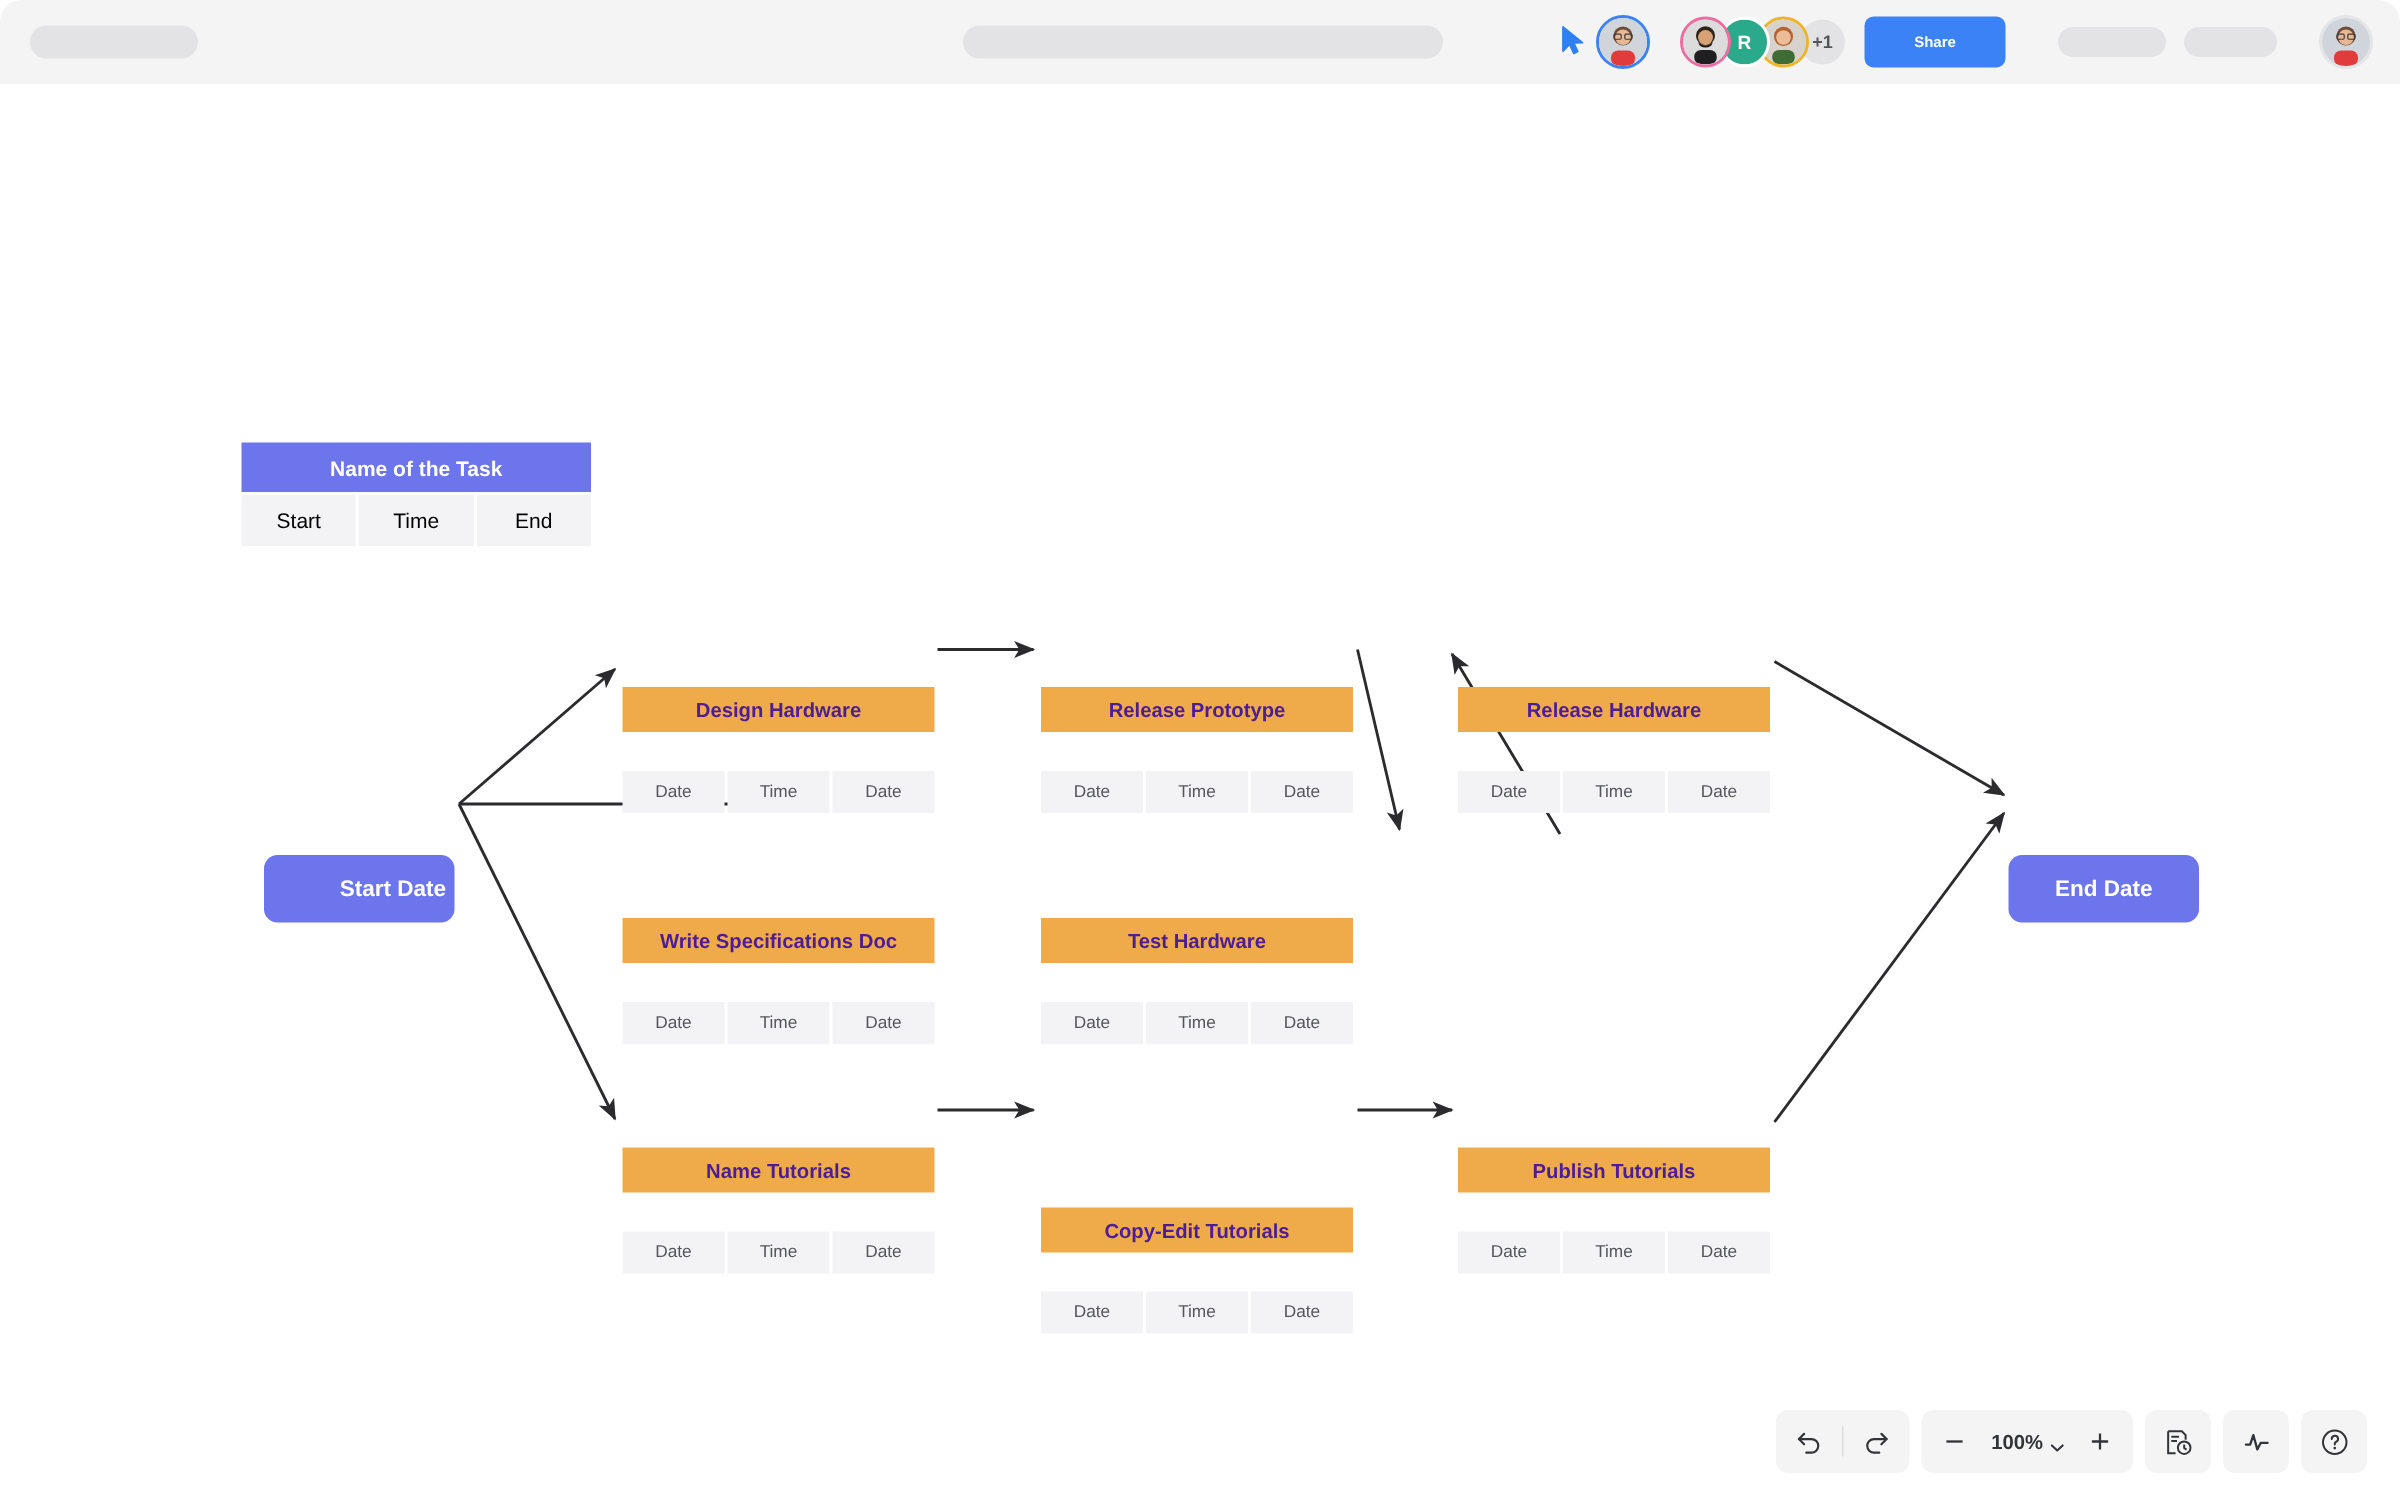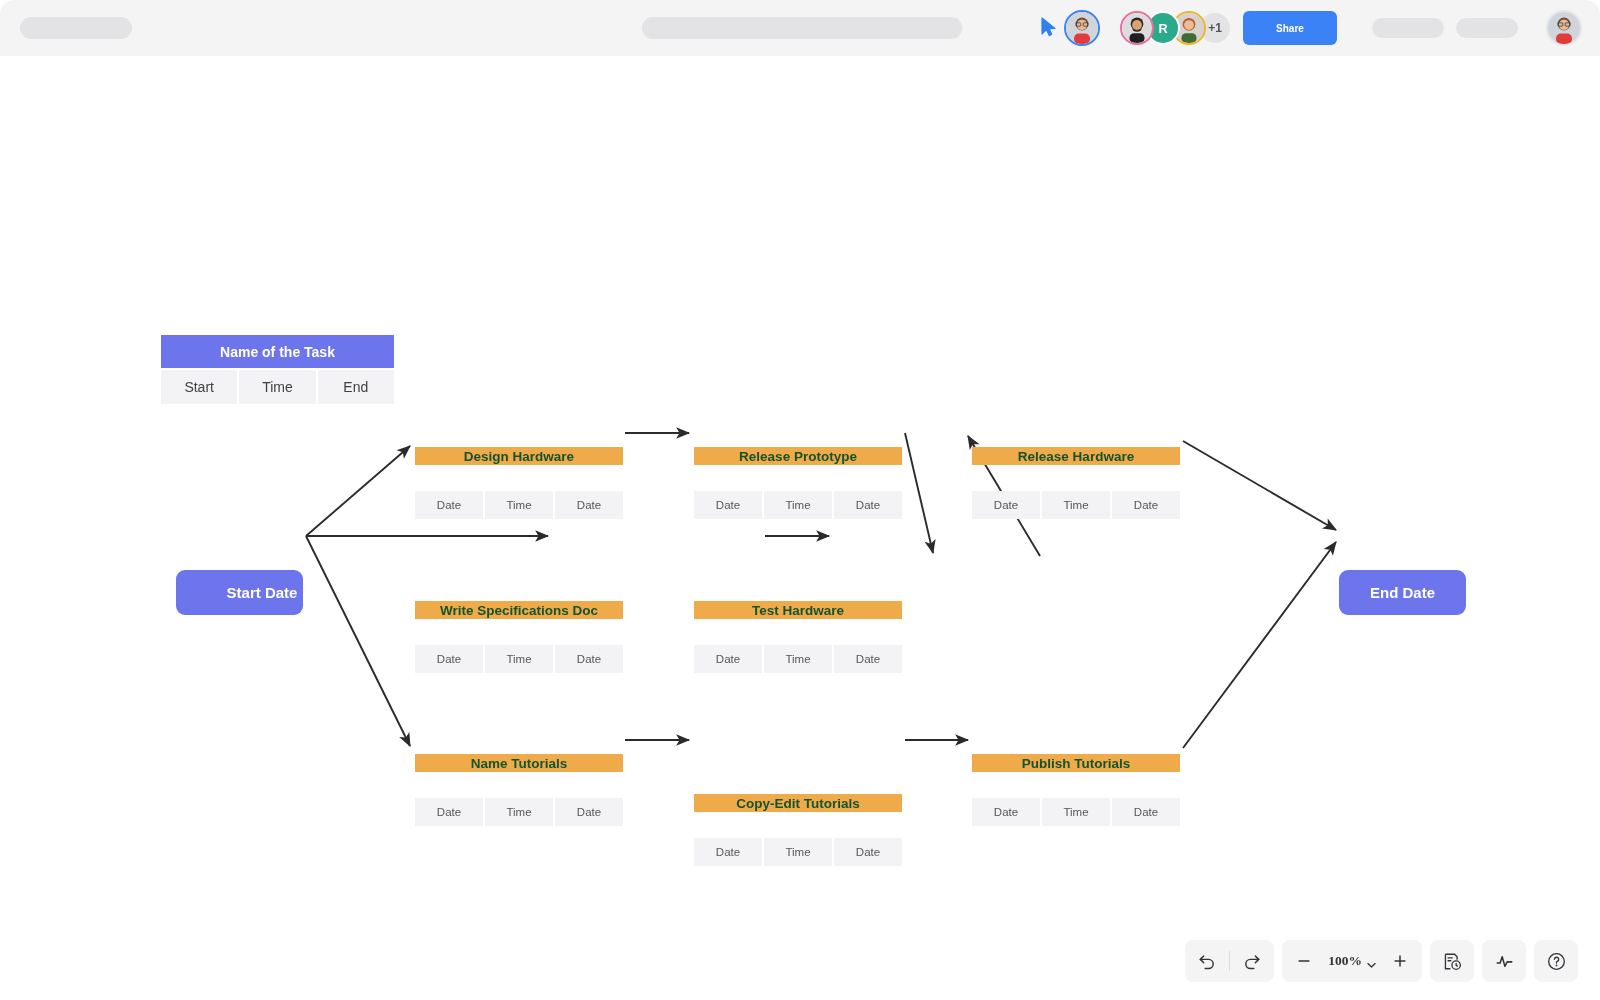--- a/index.html
+++ b/index.html
@@ -146,45 +146,46 @@
   .legend {
     position: absolute;
     left: 161px; top: 239px;
     width: 233px;
   }
   .legend-head {
     height: 33px;
     background: #6c75ec;
     color: #ffffff;
     font-size: 14px; font-weight: 700;
-    display: flex; align-items: center; justify-content: center; margin-top: 40px;
+    display: flex; align-items: center; justify-content: center;
   }
   .legend-cells {
     display: flex; gap: 2px; margin-top: 2px;
   }
   .legend-cell {
     flex: 1; height: 34px;
     background: #f3f3f5;
-    color: #404040;
+    color: #000000;
     font-size: 14px;
     display: flex; align-items: center; justify-content: center;
   }
 
   
   .task {
     position: absolute;
     width: 208px;
   }
   .task-head {
-    height: 18px;
+    height: 30px;
     background: #efab4a;
-    color: #14532d;
+    color: #4c1d95;
     font-size: 13.5px; font-weight: 700;
     display: flex; align-items: center; justify-content: center;
     white-space: nowrap;
+    margin-top: 11px;
   }
   .task-cells {
     display: flex; gap: 2px; margin-top: 2px;
   }
   .task-cell {
     flex: 1; height: 28px;
     background: #f3f3f5;
     color: #55565b;
     font-size: 11.5px;
     display: flex; align-items: center; justify-content: center; margin-top: 24px;
@@ -217,21 +218,20 @@
     width: 44px; height: 42px;
     display: flex; align-items: center; justify-content: center;
     cursor: pointer;
   }
   .bb-sep { width: 1px; height: 20px; background: #dcdcde; }
   .zoom-val {
     font-size: 13.5px; color: #333438; font-weight: 600;
     padding: 0 2px;
     display: flex; align-items: flex-end; gap: 5px;
     cursor: pointer;
-    font-family: Liberation Serif, serif;
   }
   .bb-single {
     width: 44px; height: 42px;
     background: #f4f4f5; border-radius: 8px;
     display: flex; align-items: center; justify-content: center;
     cursor: pointer;
   }
 </style>
 </head>
 <body>

